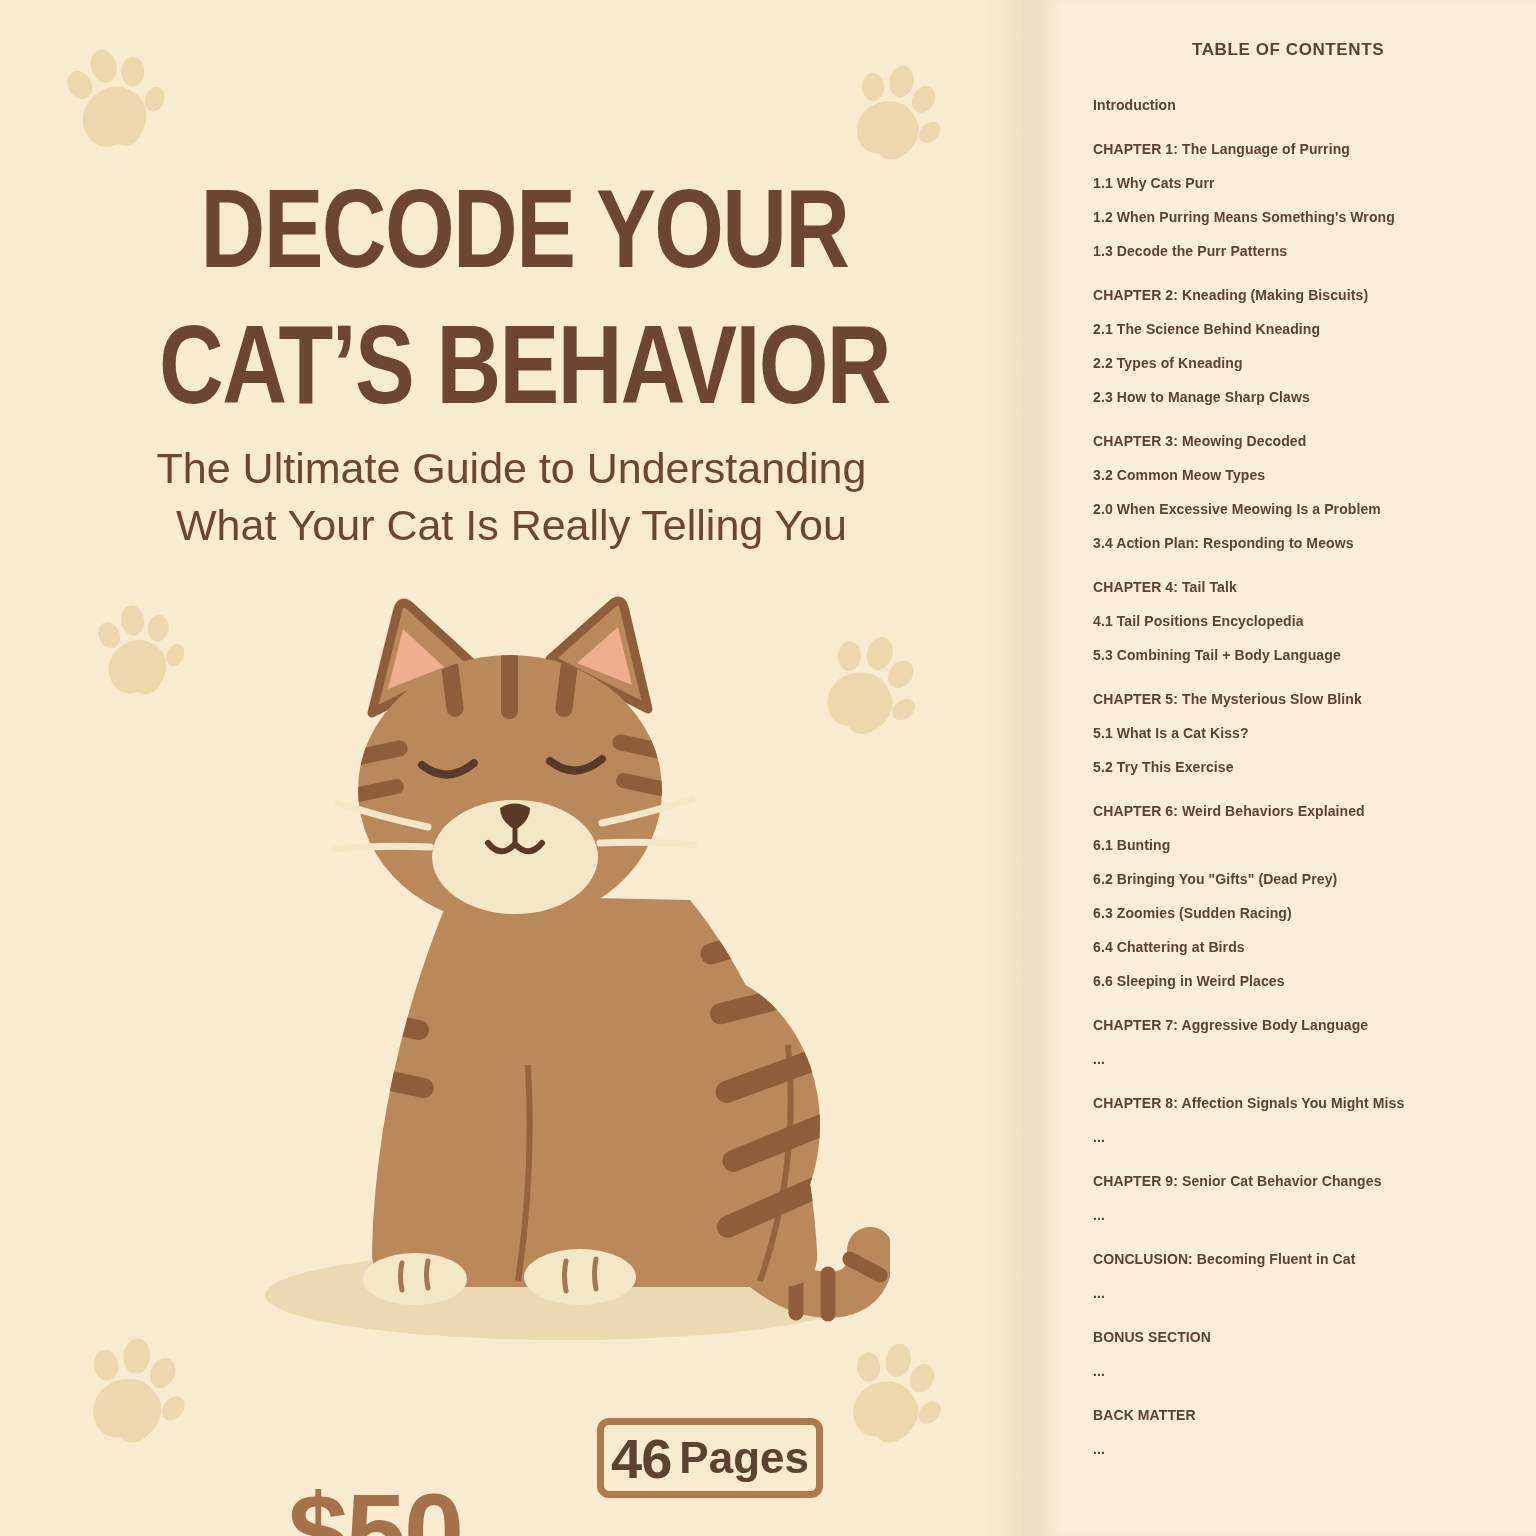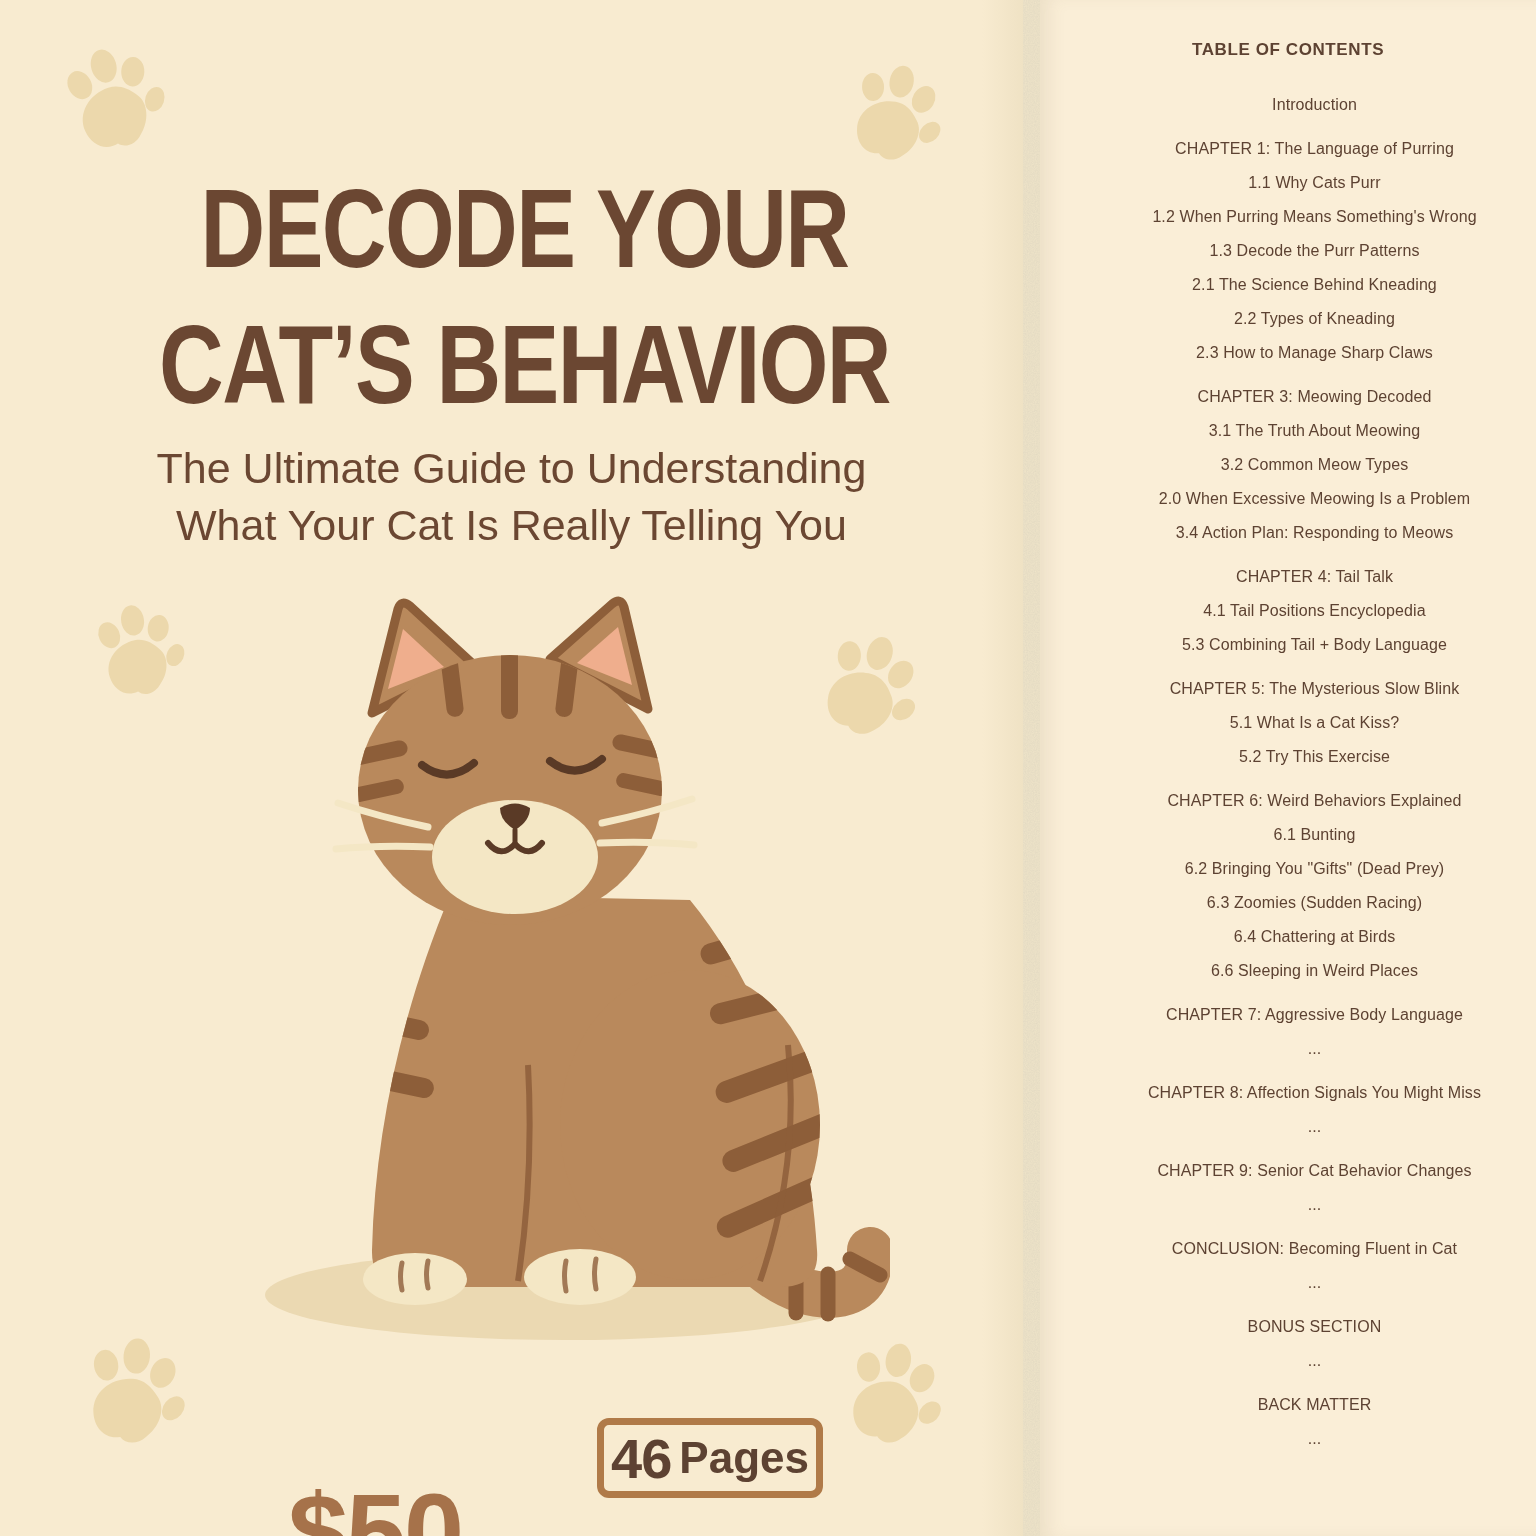--- a/index.html
+++ b/index.html
@@ -35,22 +35,22 @@
   
   .page-right {
     position:relative; flex:1 1 auto; height:1536px;
     background:var(--page_bg_right);
     box-shadow:inset 14px 0 18px -6px rgba(120,95,55,0.10);
     padding:40px 0 0 53px; box-sizing:border-box;
   }
   .toc-header { margin:0 53px 28px 0; text-align:center;
                 font-size:17px; font-weight:700; letter-spacing:0.6px; color:var(--ink_toc); }
   .toc-list { list-style:none; margin:0; padding:0; }
-  .toc-item { font-size:16px; font-weight:400; line-height:34px; color:var(--ink_toc);
-              letter-spacing:0.1px; white-space:nowrap;text-align:center; }
+  .toc-item { font-size:14px; font-weight:700; line-height:34px; color:var(--ink_toc);
+              letter-spacing:0.1px; white-space:nowrap; }
   .toc-item.gap { margin-top:10px; }
 </style>
 </head>
 <body>
 
 <div class="canvas">
 
   <svg width="0" height="0" style="position:absolute" aria-hidden="true">
     <defs>
       <symbol id="paw" viewBox="0 0 100 100">
@@ -193,25 +193,25 @@
   </div>
 
   <aside class="page-right">
     <h2 class="toc-header">TABLE OF CONTENTS</h2>
     <ul class="toc-list">
         <li class="toc-item">Introduction</li>
         <li class="toc-item gap">CHAPTER 1: The Language of Purring</li>
         <li class="toc-item">1.1 Why Cats Purr</li>
         <li class="toc-item">1.2 When Purring Means Something's Wrong</li>
         <li class="toc-item">1.3 Decode the Purr Patterns</li>
+        <li class="toc-item gap">CHAPTER 2: Kneading (Making Biscuits)</li>
         <li class="toc-item">2.1 The Science Behind Kneading</li>
         <li class="toc-item">2.2 Types of Kneading</li>
         <li class="toc-item">2.3 How to Manage Sharp Claws</li>
         <li class="toc-item gap">CHAPTER 3: Meowing Decoded</li>
-        <li class="toc-item">3.1 The Truth About Meowing</li>
         <li class="toc-item">3.2 Common Meow Types</li>
         <li class="toc-item">2.0 When Excessive Meowing Is a Problem</li>
         <li class="toc-item">3.4 Action Plan: Responding to Meows</li>
         <li class="toc-item gap">CHAPTER 4: Tail Talk</li>
         <li class="toc-item">4.1 Tail Positions Encyclopedia</li>
         <li class="toc-item">5.3 Combining Tail + Body Language</li>
         <li class="toc-item gap">CHAPTER 5: The Mysterious Slow Blink</li>
         <li class="toc-item">5.1 What Is a Cat Kiss?</li>
         <li class="toc-item">5.2 Try This Exercise</li>
         <li class="toc-item gap">CHAPTER 6: Weird Behaviors Explained</li>

